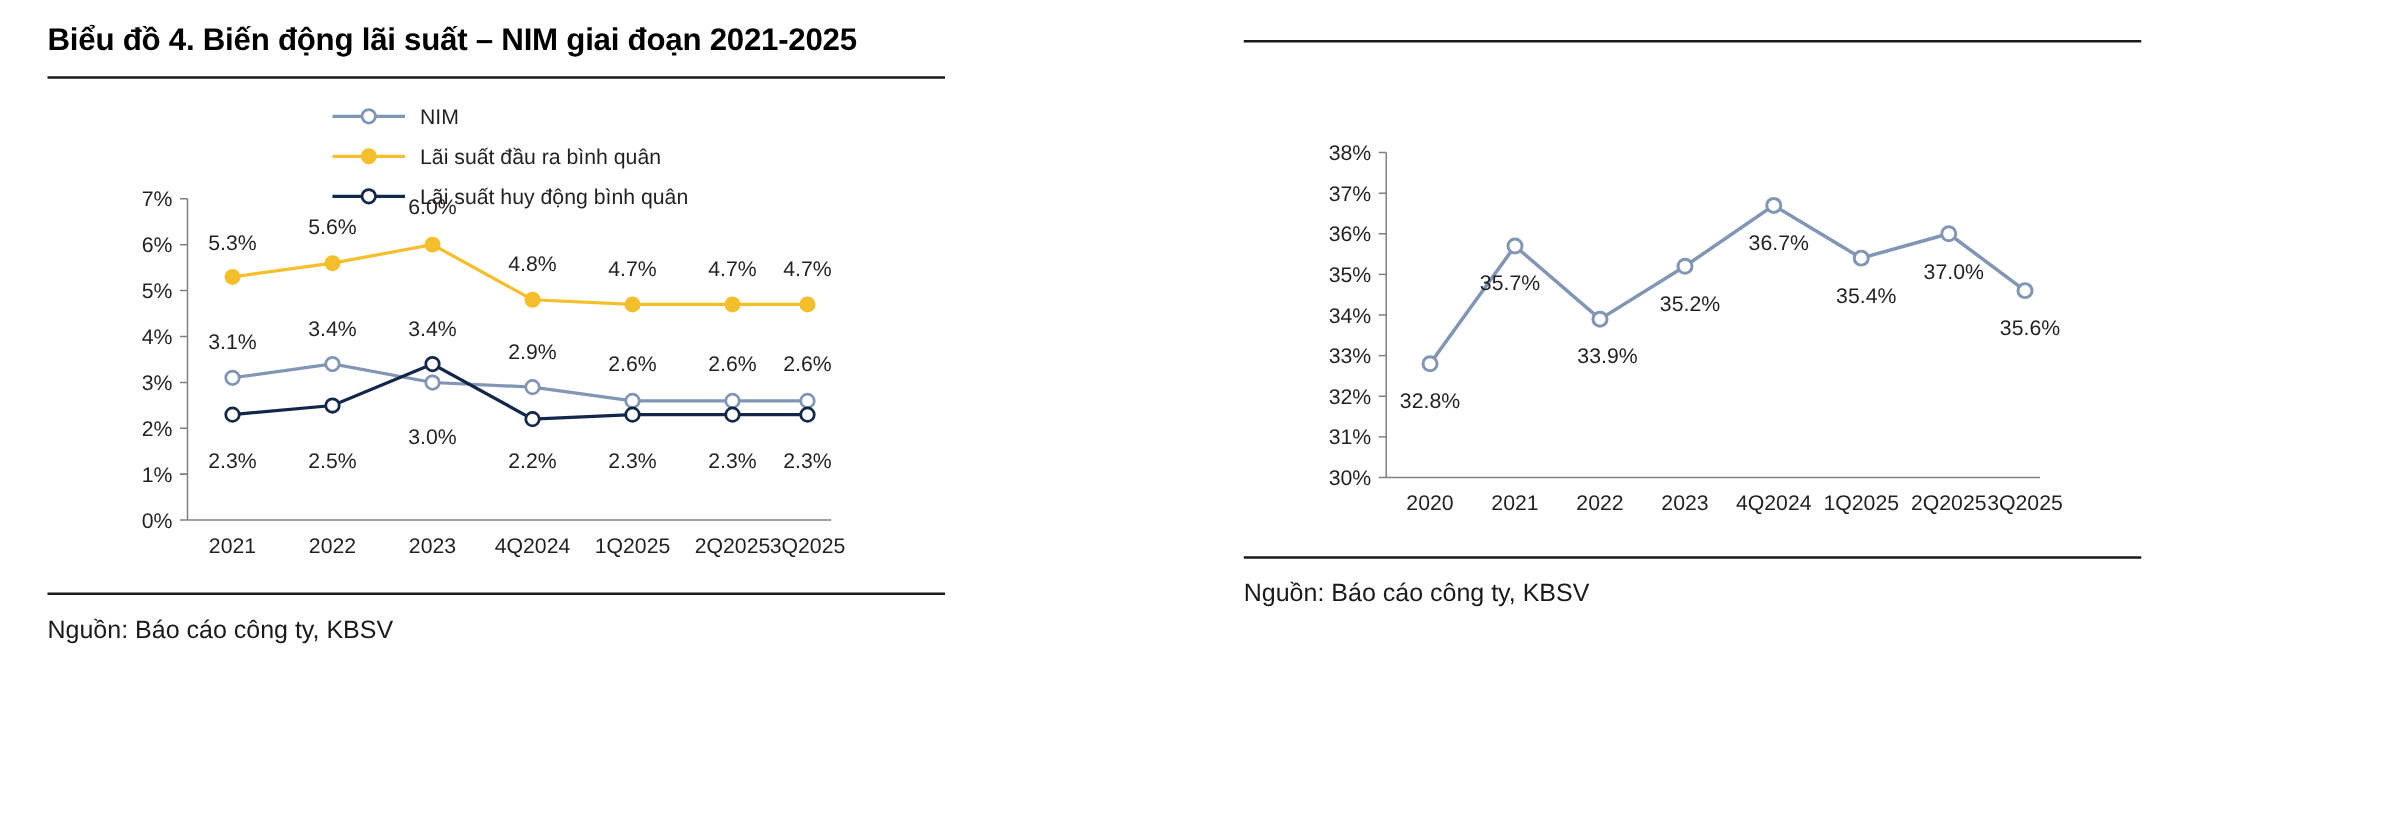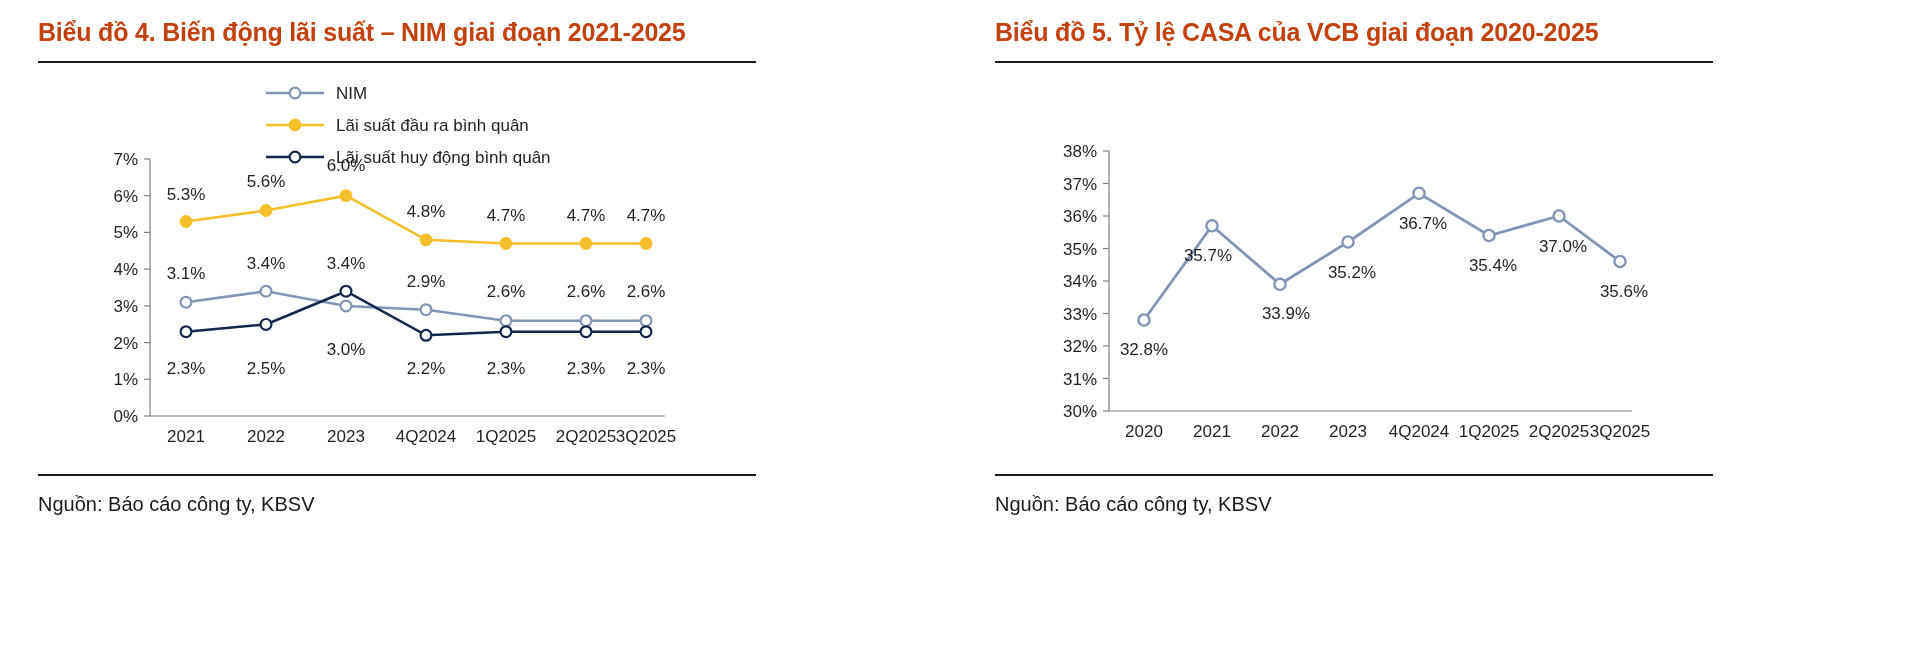--- a/index.html
+++ b/index.html
@@ -30,21 +30,21 @@
     padding: 18px 0 0 38px;
   }
   .panel-right {
     width: 945px;
     padding: 18px 0 0 20px;
   }
   .panel-title {
     font-size: 25px;
     font-weight: bold;
     letter-spacing: -0.2px;
-    color: #c2410c;
+    color: #000000;
     white-space: nowrap;
   }
   .title-rule {
     border-bottom: 2px solid #1a1a1a;
     margin-top: 14px;
   }
   .rule-left { width: 718px; }
   .rule-right { width: 718px; }
   .source-rule-left { width: 718px; border-bottom: 2px solid #1a1a1a; }
   .source-rule-right { width: 718px; border-bottom: 2px solid #1a1a1a; }
@@ -218,21 +218,20 @@
           </g>
         </g>
       </svg>
     </div>
 
     <div class="source-rule-left"></div>
     <div class="source">Nguồn: Báo cáo công ty, KBSV</div>
   </div>
 
   <div class="panel panel-right">
-    <div class="panel-title">Biểu đồ 5. Tỷ lệ CASA của VCB giai đoạn 2020-2025</div>
     <div class="title-rule rule-right"></div>
 
     <div class="chart-area chart-right">
       <svg width="718" height="405" viewBox="0 0 718 405">
 
         <line class="axis-line" x1="114" y1="82" x2="114" y2="342"></line>
         <line class="axis-line" x1="114" y1="342" x2="637" y2="342"></line>
 
         <g>
           <line class="axis-line" x1="108" y1="342" x2="114" y2="342"></line>

